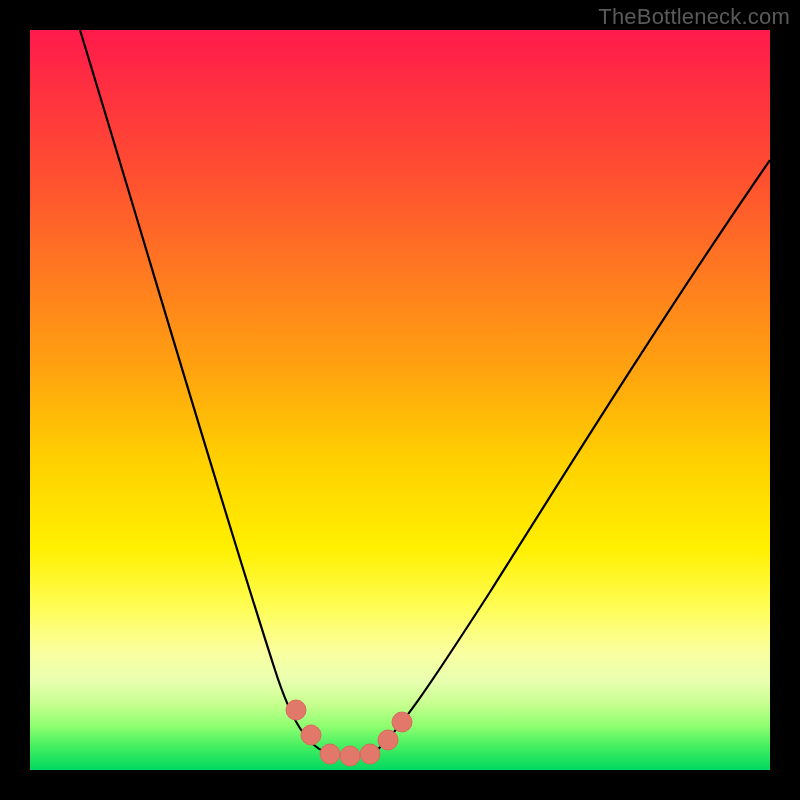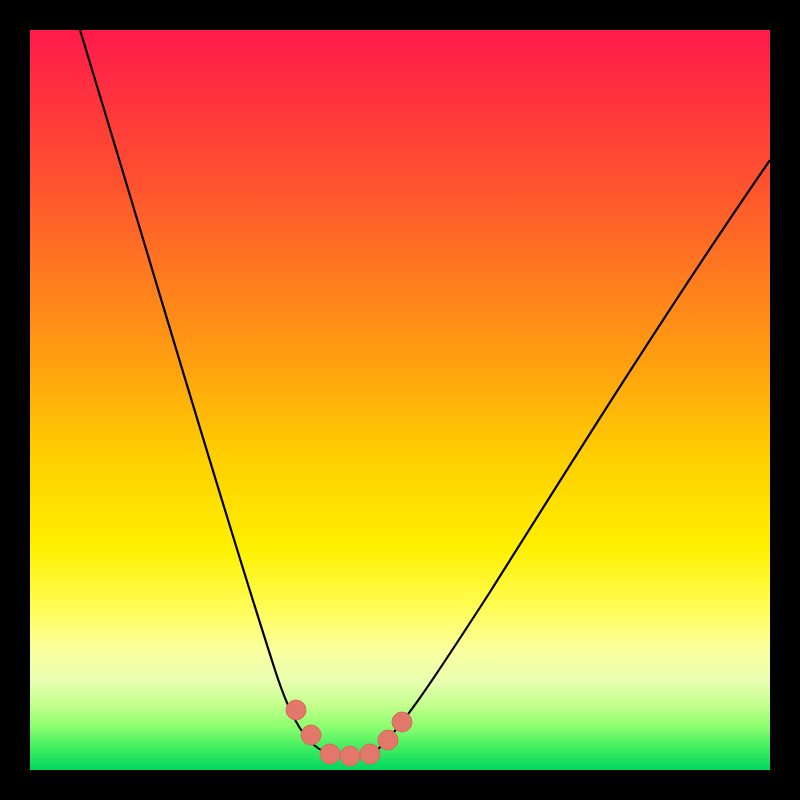--- a/index.html
+++ b/index.html
@@ -100,13 +100,14 @@
         <circle class="marker" cx="281" cy="705" r="10"></circle>
         <circle class="marker" cx="300" cy="724" r="10"></circle>
         <circle class="marker" cx="320" cy="726" r="10"></circle>
         <circle class="marker" cx="340" cy="724" r="10"></circle>
         <circle class="marker" cx="358" cy="710" r="10"></circle>
         <circle class="marker" cx="372" cy="692" r="10"></circle>
       </g>
     </svg>
   </div>
 
+  <div class="watermark">TheBottleneck.com</div>
 </div>
 
 </body></html>

